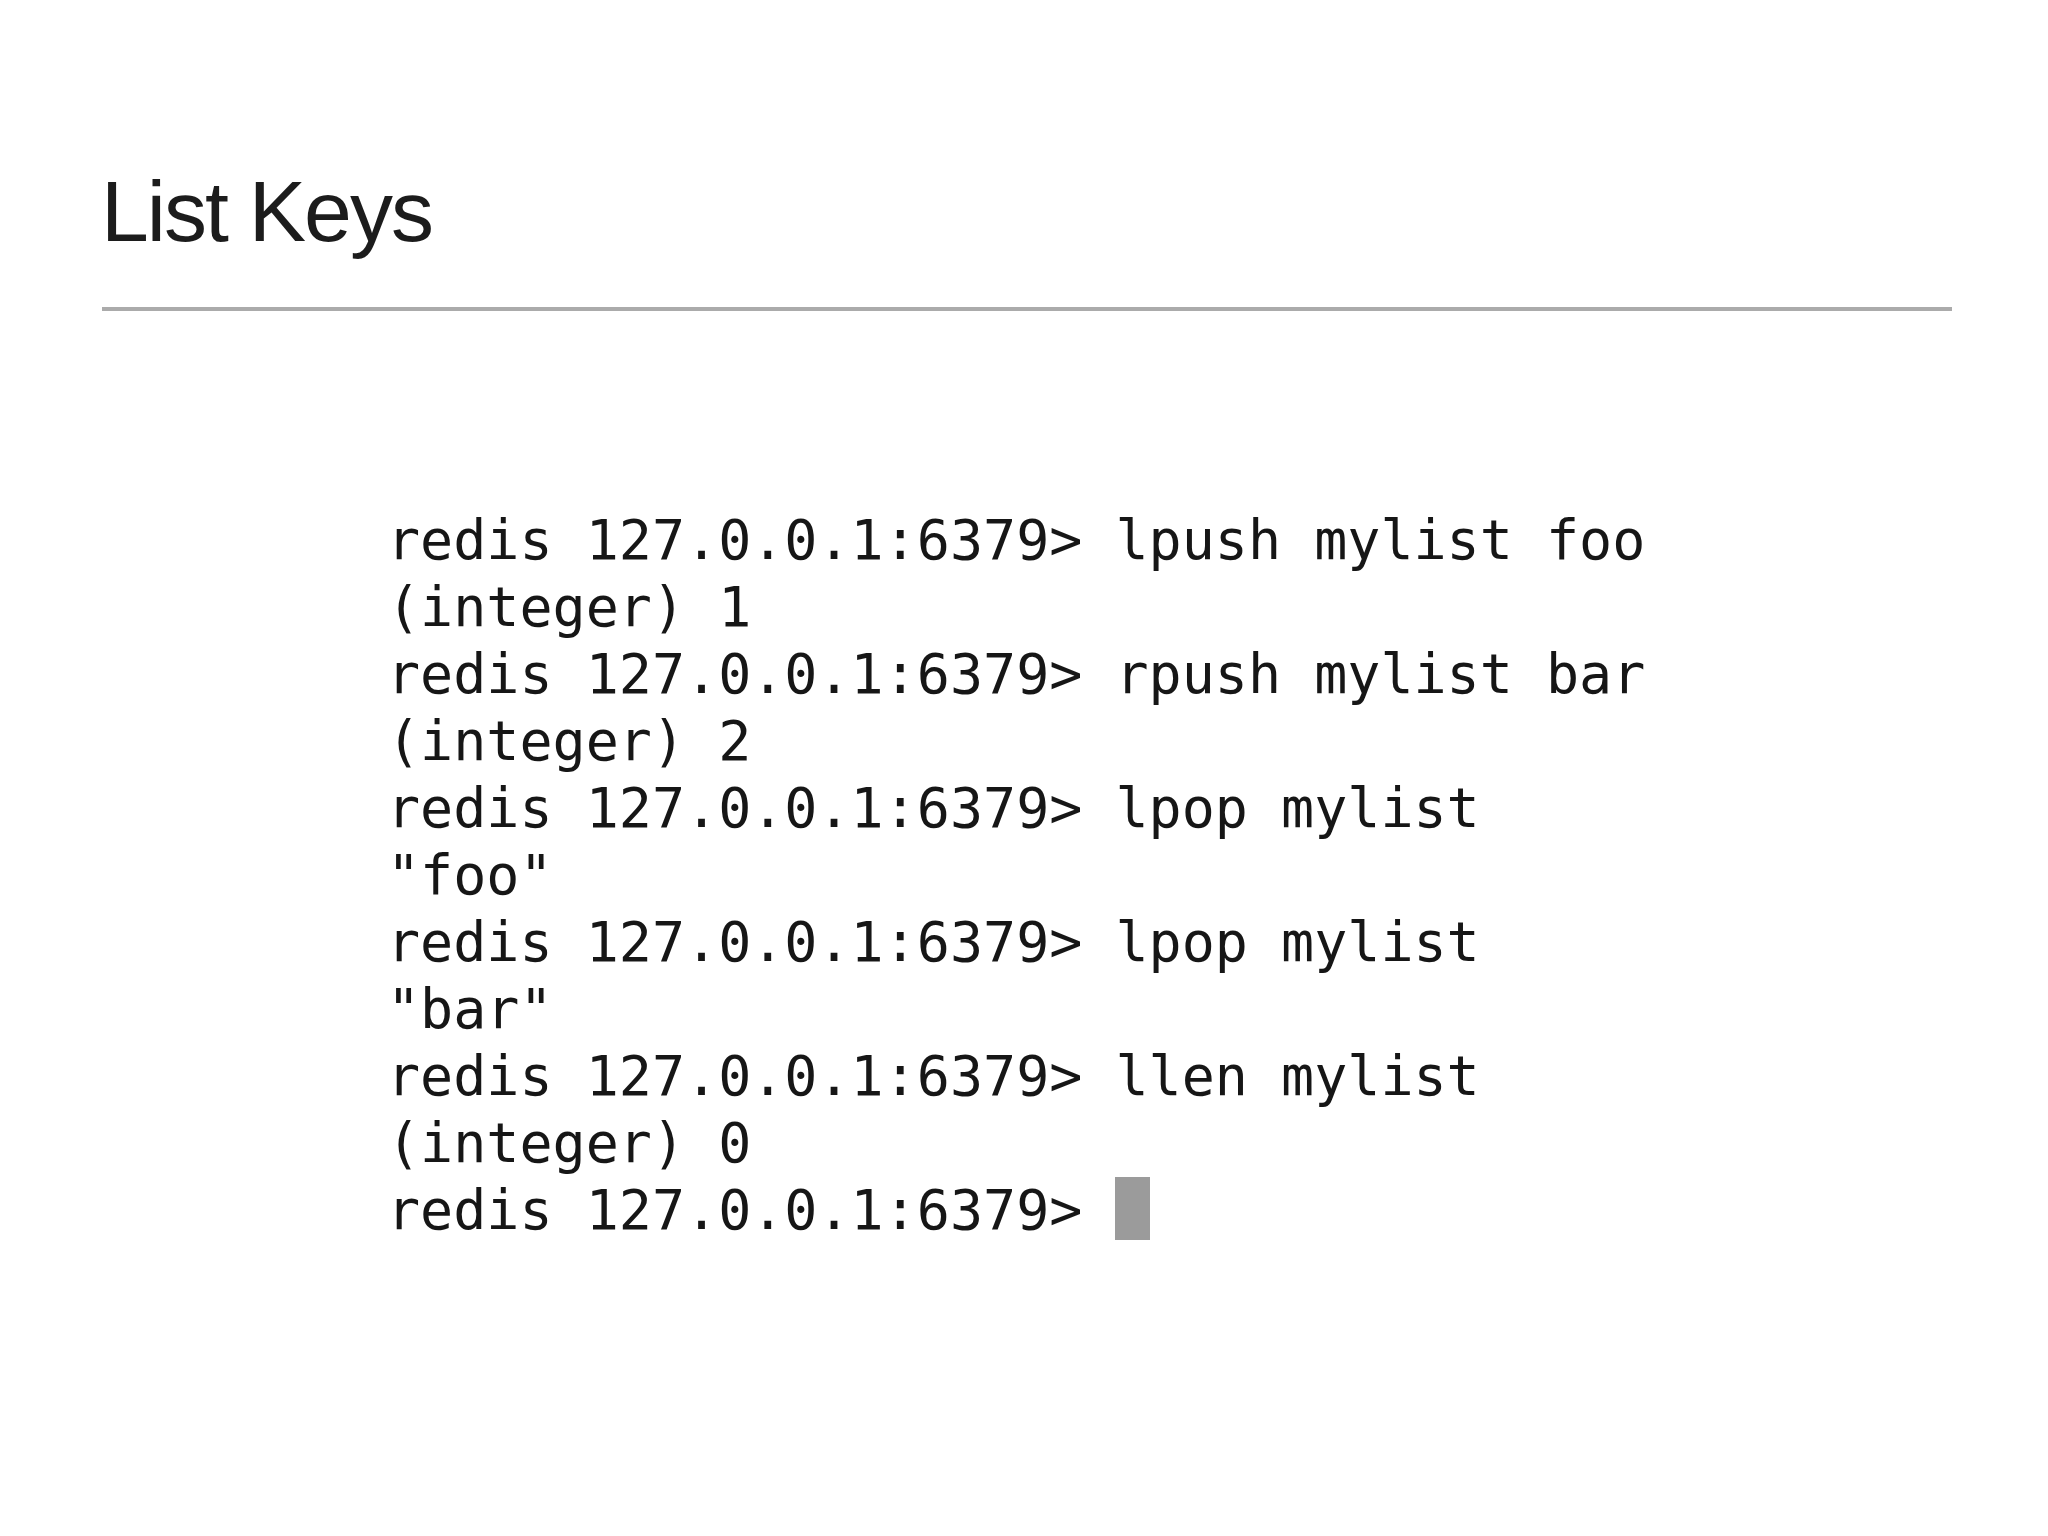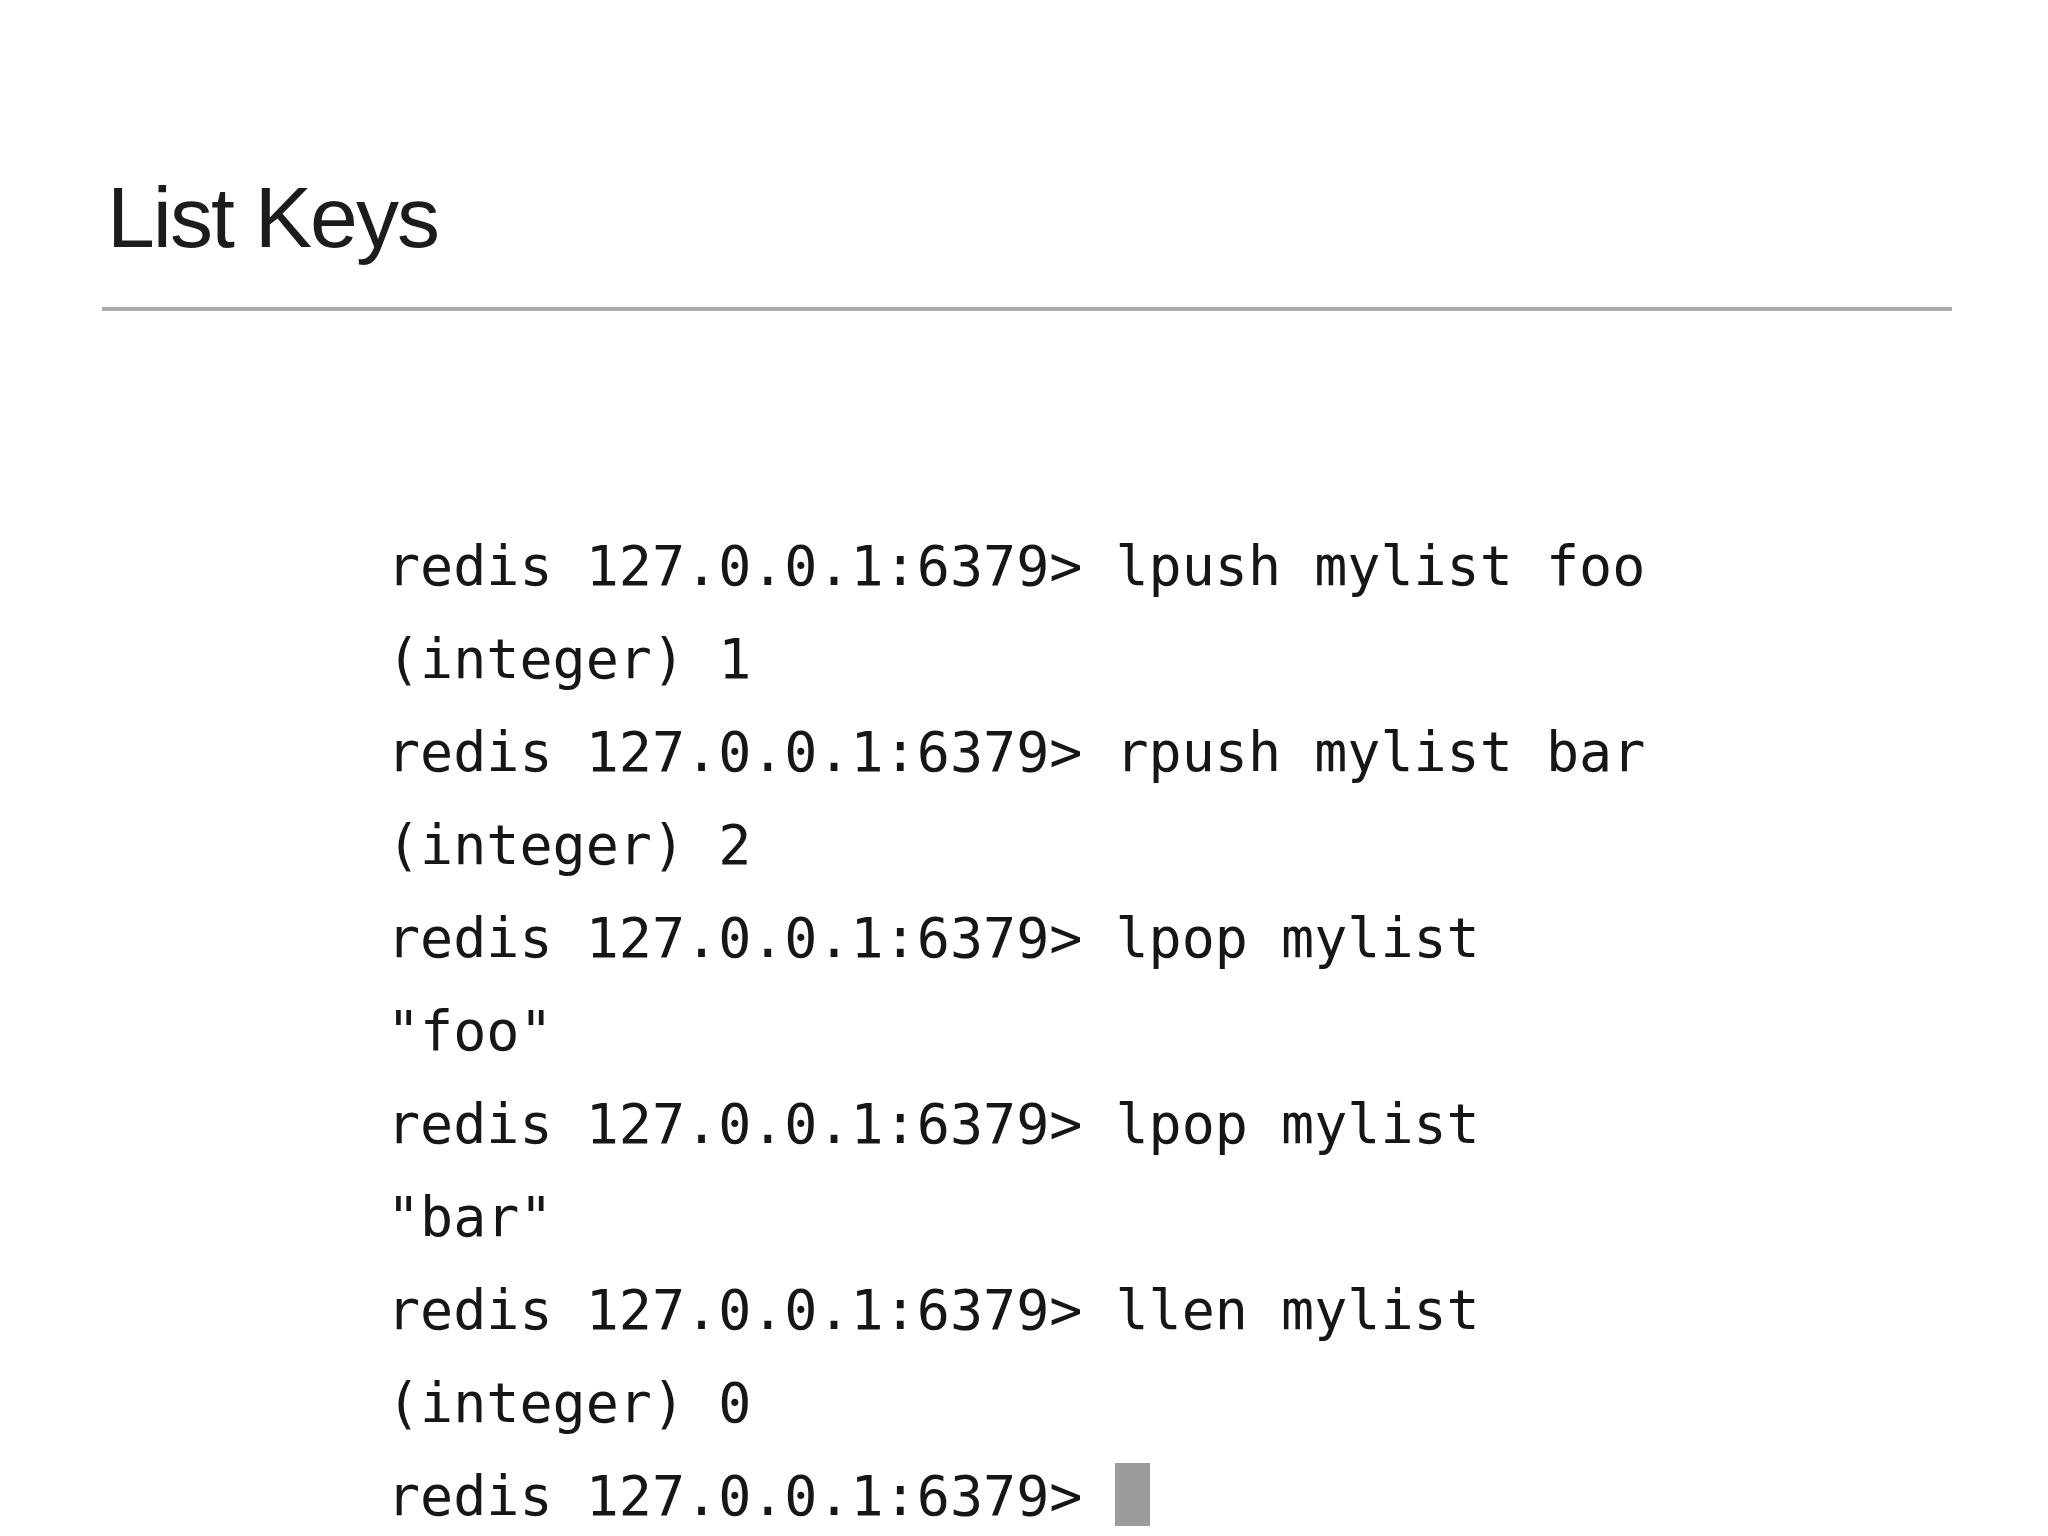--- a/index.html
+++ b/index.html
@@ -15,21 +15,21 @@
     font-family: "Liberation Sans", sans-serif;
   }
   .slide {
     position: absolute;
     inset: 0;
   }
   .title {
     position: absolute;
     left: 101px;
     top: 168px;
-    margin: 6px;
+    margin: 0;
     font-size: 86px;
     font-weight: 300;
     letter-spacing: -2px;
     line-height: 1;
     color: #1c1c1c;
     font-family: "Liberation Sans", sans-serif;
   }
   .rule {
     position: absolute;
     left: 102px;
@@ -43,21 +43,20 @@
     left: 387px;
     top: 507px;
     font-family: "DejaVu Sans Mono", "Liberation Mono", monospace;
     font-size: 55px;
     line-height: 67px;
     color: #161616;
     white-space: pre;
   }
   .term-line {
     height: 67px;
-    margin-top: 26px;
   }
   .cursor {
     display: inline-block;
     width: 35px;
     height: 63px;
     background: #9b9b9b;
     vertical-align: -11px;
   }
 </style>
 </head>

